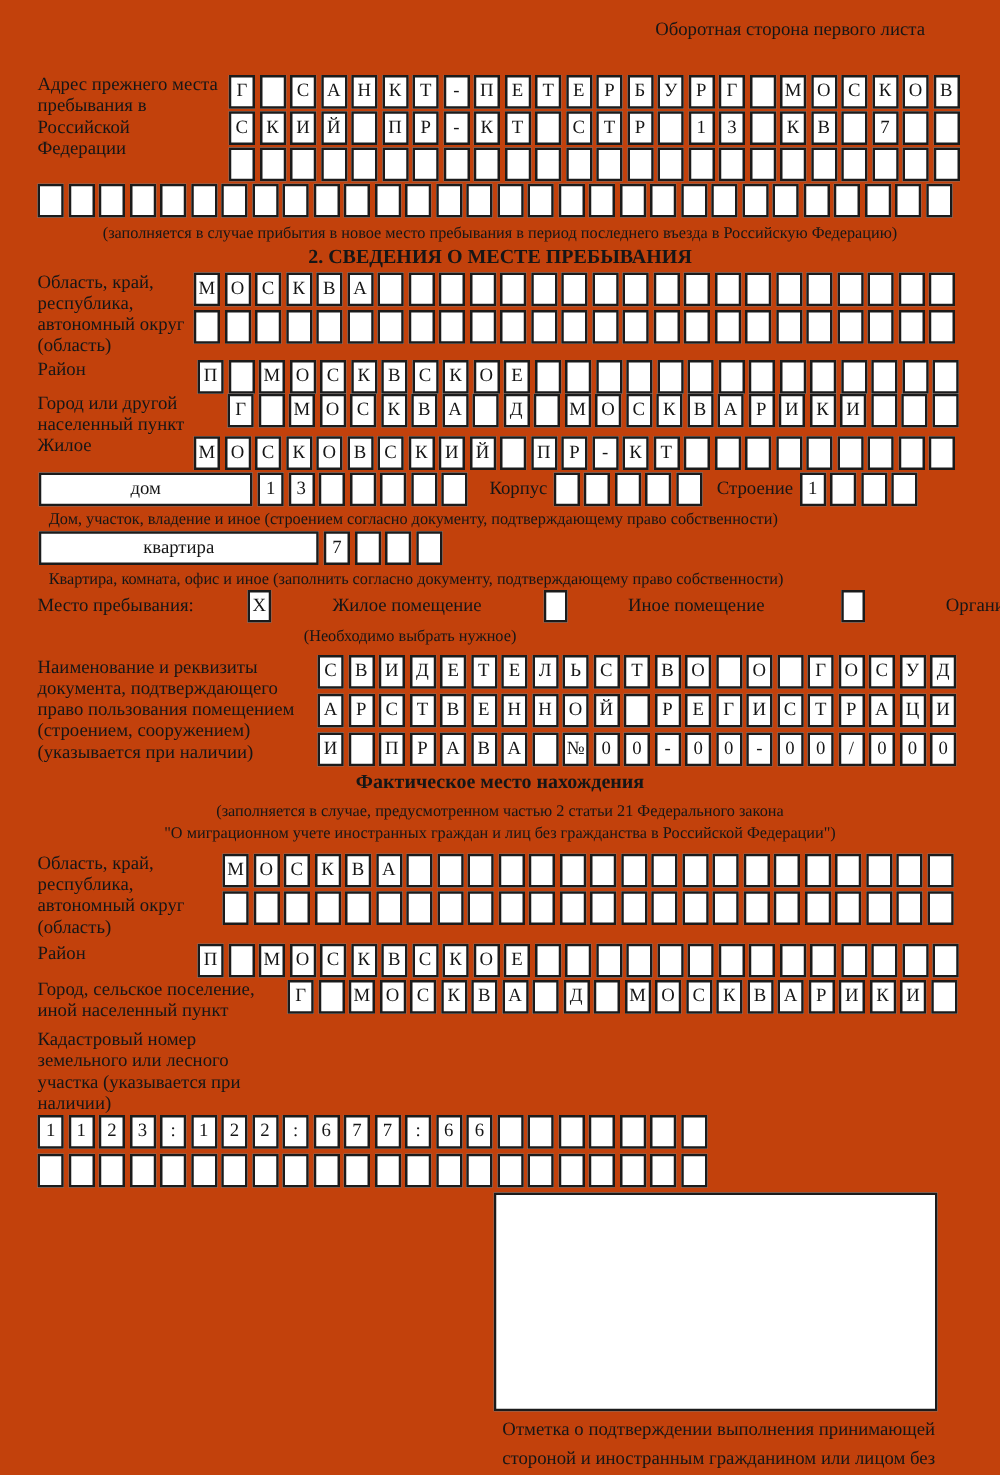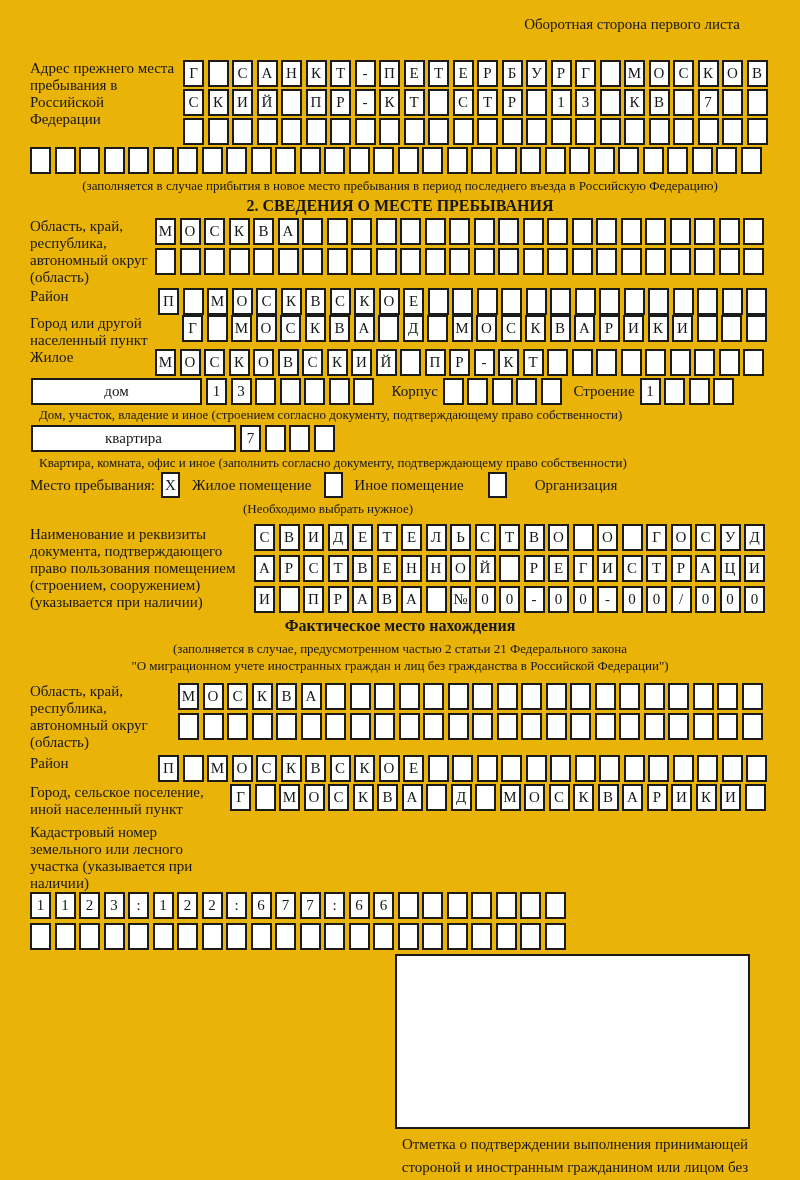--- a/index.html
+++ b/index.html
@@ -1,19 +1,19 @@
 <!DOCTYPE html>
 <html><head>
 <meta charset="utf-8">
 <style>
   html,body{margin:0;padding:0;background:#fff;}
   .page{
     position:relative;
     width:800px;height:1180px;
-    background:#eab308;
+    background:#c2410c;
     box-sizing:border-box;
     padding:16px 30px 0 30px;
     overflow:hidden;
     font-family:"Liberation Serif","DejaVu Serif",serif;
     color:#161616;
   }
   .hdr-right{font-size:15px;text-align:right;margin-right:30px;height:18px;margin-bottom:26px;}
   .row-flex{display:flex;align-items:flex-start;}
   .lbl{font-size:15px;line-height:17px;flex:0 0 auto;box-sizing:border-box;padding-right:6px;}
   .w153{width:153px;}
@@ -59,21 +59,21 @@
   #prev-addr-note{margin-bottom:3px;}
   #sec2-title{margin-bottom:3px;}
   #sec2-region{margin-bottom:2px;}
   #sec2-district{margin-bottom:0;}
   #sec2-city{margin-bottom:0;}
   #sec2-street{margin-bottom:2px;}
   #house-row{margin-bottom:2px;height:27px;}
   #house-note{margin-bottom:3px;}
   #apt-row{margin-bottom:3px;height:27px;}
   #apt-note{margin-bottom:2px;}
-  #stay-row{margin-bottom:3px;height:26px;display:flex;align-items:center;}
+  #stay-row{margin-bottom:3px;height:26px;display:flex;align-items:center;gap:37px;}
   #stay-note{margin-bottom:8px;margin-left:213px;}
   #doc-block{margin-bottom:4px;align-items:center;}
   #fact-title{margin-bottom:6px;height:18px;line-height:18px;}
   #fact-note1{margin-bottom:2px;}
   #fact-note2{margin-bottom:10px;}
   #fact-region{margin-bottom:4px;}
   #fact-district{margin-bottom:2px;}
   #fact-city{margin-bottom:6px;}
   #fact-cadastre{margin-bottom:4px;flex-direction:column;}
   #stamp-box{
@@ -384,21 +384,21 @@
     <div class="cellrow" style="margin-left:5px;">
         <span class="cell">1</span>
         <span class="cell"></span>
         <span class="cell"></span>
         <span class="cell"></span>
       </div>
   </div>
   <div class="note" id="house-note" style="margin-left:9px;">Дом, участок, владение и иное (строением согласно документу, подтверждающему право собственности)</div>
 
   <div class="row-flex" id="apt-row">
-    <div class="wordbox" style="margin-left:1px;width:205px;">квартира</div>
+    <div class="wordbox" style="margin-left:1px;width:224px;">квартира</div>
     <div class="cellrow" style="margin-left:4px;">
         <span class="cell">7</span>
         <span class="cell"></span>
         <span class="cell"></span>
         <span class="cell"></span>
       </div>
   </div>
   <div class="note" id="apt-note" style="margin-left:9px;">Квартира, комната, офис и иное (заполнить согласно документу, подтверждающему право собственности)</div>
 
   <div id="stay-row">

